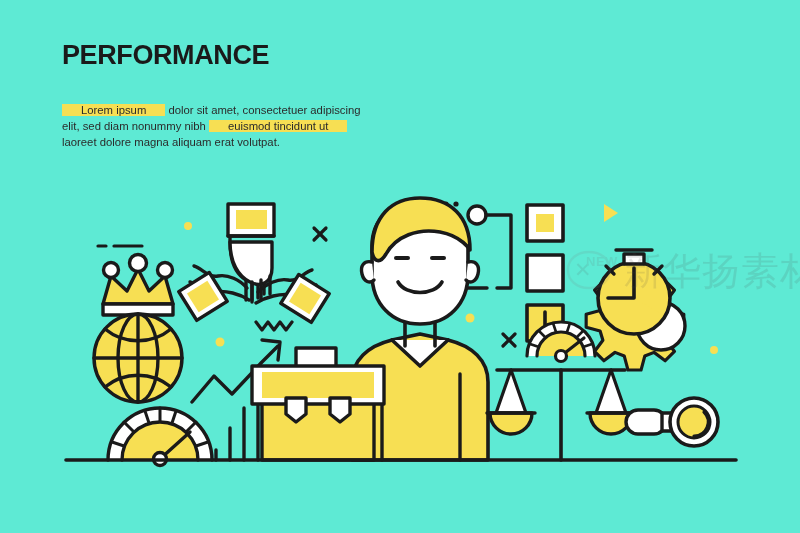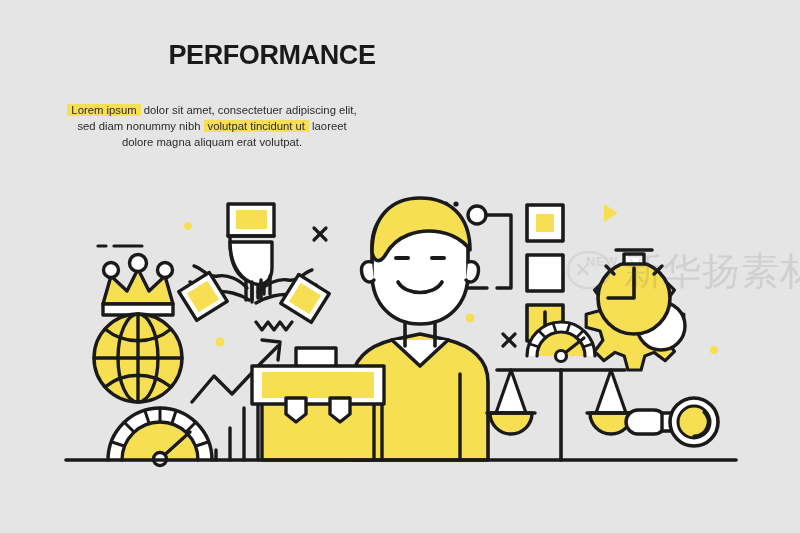--- a/index.html
+++ b/index.html
@@ -1,26 +1,26 @@
 <!DOCTYPE html>
 <html><head>
 <meta charset="utf-8">
 <style>
   html,body{margin:0;padding:0;background:#ffffff;}
   body{width:800px;height:533px;overflow:hidden;
        font-family:"Liberation Sans","DejaVu Sans",sans-serif;}
-  #stage{position:relative;width:800px;height:533px;background:#e5e5e5;text-align:center;}
+  #stage{position:relative;width:800px;height:533px;background:#5eead4;}
 
   
   #headline{position:absolute;left:62px;top:42px;width:420px;}
   .title-line{font-weight:bold;font-size:27px;line-height:27px;
               letter-spacing:-0.4px;color:#1a1a1a;white-space:nowrap;}
   #body-copy{position:absolute;left:62px;top:102px;width:300px;
              font-size:11.3px;line-height:16.2px;color:#2b2b2b;}
-  .hl{background:#F7DF53;padding:0 4px;}
+  .hl{background:#F7DF53;padding:0 19px;}
 
   
   #art{position:absolute;left:0;top:170px;width:800px;height:310px;}
 
   
   #watermark{position:absolute;left:566px;top:244px;width:232px;height:64px;
              opacity:.13;pointer-events:none;}
   #wm-text{position:absolute;left:58px;top:2px;font-size:38px;
            color:#4a4a4a;font-family:"DejaVu Sans",sans-serif;
            letter-spacing:1px;white-space:nowrap;}
@@ -31,21 +31,21 @@
 </style>
 </head>
 <body>
 
 <div id="stage">
 
   <div id="headline">
     <div class="title-line">PERFORMANCE</div>
   </div>
 
-  <div id="body-copy"><span class="hl">Lorem ipsum</span><span> dolor sit amet, consectetuer adipiscing elit, sed diam nonummy nibh </span><span class="hl">volutpat tincidunt ut</span><span> laoreet dolore magna aliquam erat volutpat.</span></div>
+  <div id="body-copy"><span class="hl">Lorem ipsum</span><span> dolor sit amet, consectetuer adipiscing elit, sed diam nonummy nibh </span><span class="hl">euismod tincidunt ut</span><span> laoreet dolore magna aliquam erat volutpat.</span></div>
 
   <svg id="art" viewBox="0 0 800 310">
     <g fill="none" stroke="#1a1a1a" stroke-width="3.4" stroke-linecap="round" stroke-linejoin="round">
 
       <g>
         <line x1="98" y1="76" x2="106" y2="76" stroke-width="3.2"></line>
         <line x1="114" y1="76" x2="142" y2="76" stroke-width="3.2"></line>
       </g>
 
       <g>

